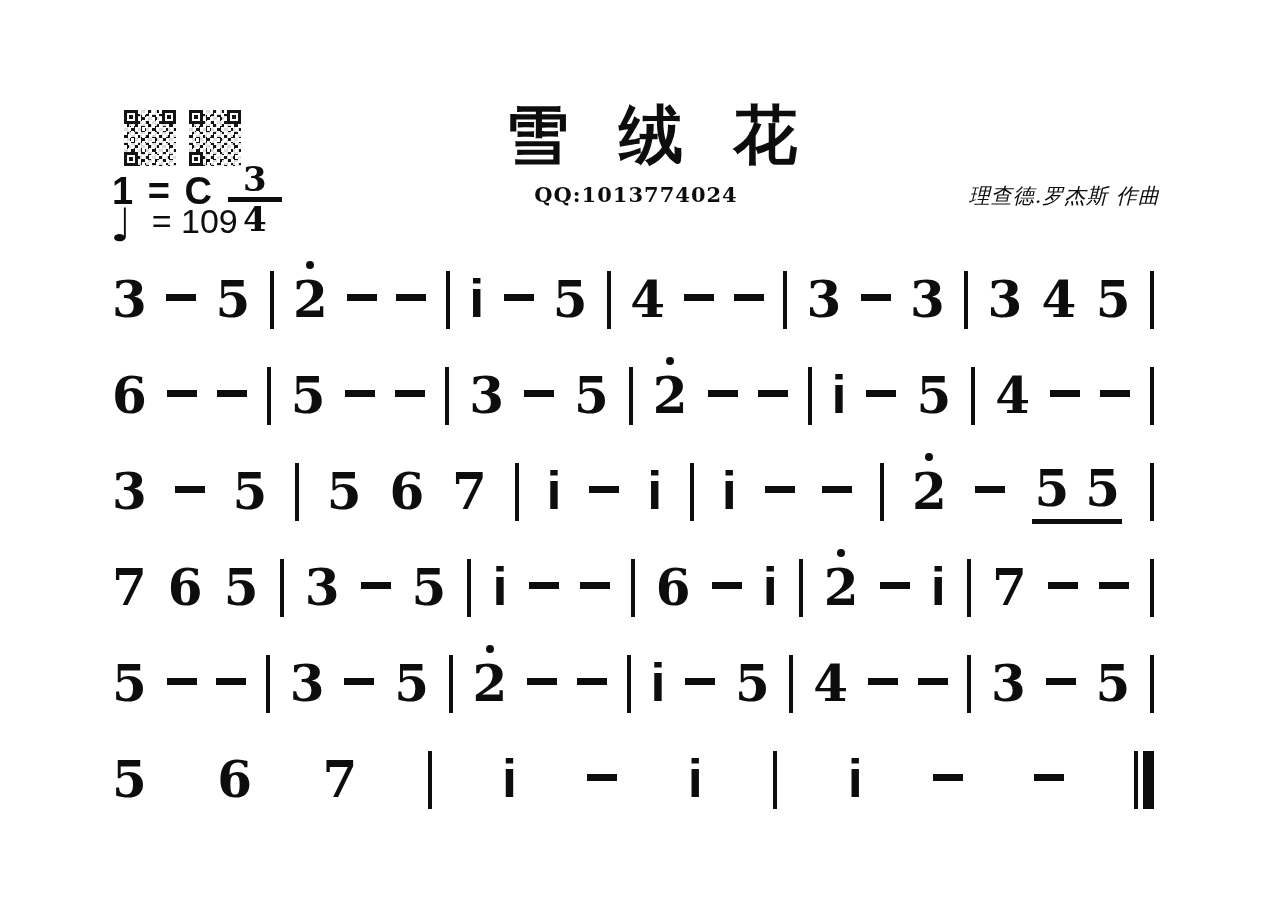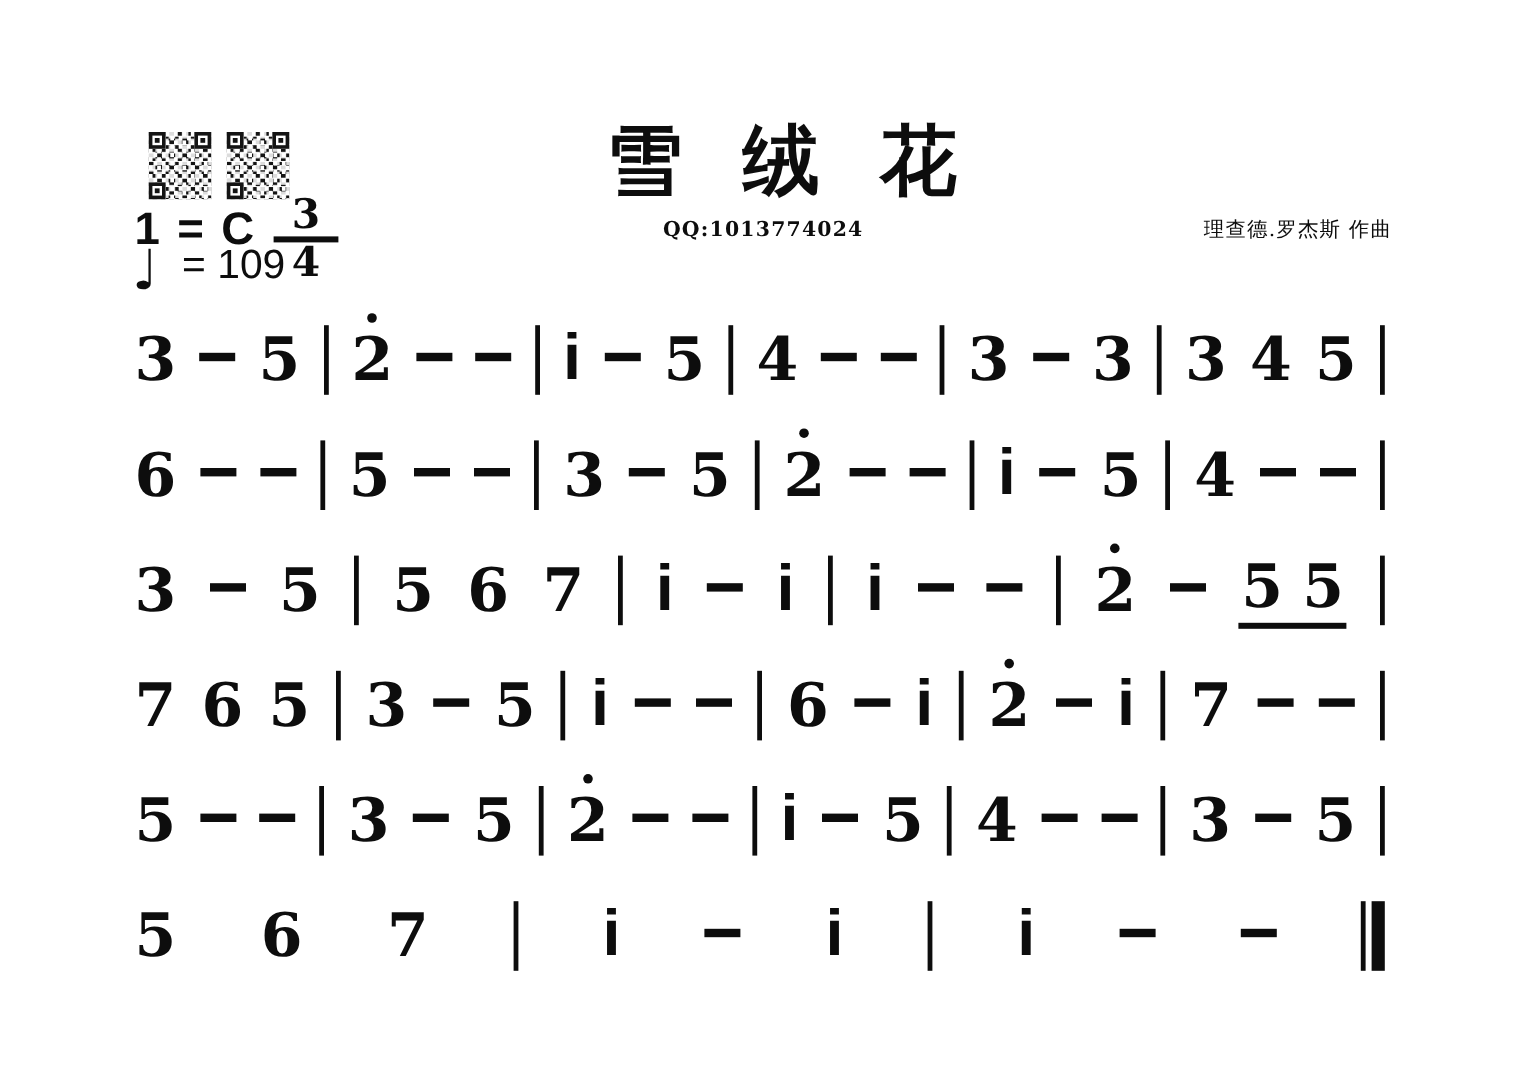--- a/index.html
+++ b/index.html
@@ -26,40 +26,40 @@
   .finder::after { content:""; position:absolute; inset:2px; background:#141414; }
   .finder.tl { top:0; left:0; } .finder.tr { top:0; right:0; } .finder.bl { bottom:0; left:0; }
 
   
   .title {
     position:absolute; left:0; top:100px; width:100%; text-align:center;
     font-size:64px; font-weight:bold; letter-spacing:14px; line-height:1.1;padding-left:44px;
   }
   .subtitle {
     position:absolute; left:0; top:182px; width:100%; text-align:center;
-    font-size:17px; font-weight:bold; letter-spacing:1px;
+    font-size:21px; font-weight:bold; letter-spacing:1px;
   }
 
   
   .keysig {
     position:absolute; left:112px; top:170px;
     display:flex; align-items:flex-start; gap:14px;
   }
   .key-text { font-size:38px; font-weight:bold; font-family:"Liberation Sans",sans-serif; font-weight:600; letter-spacing:2px; }
   .timesig { display:flex; flex-direction:column; align-items:center; margin-top:-6px; }
   .timesig .ts-num { font-size:34px; font-weight:bold; line-height:0.92; }
   .timesig .frac-bar { width:54px; height:5px; background:#0d0d0d; margin:2px 0; }
   .tempo { position:absolute; left:110px; top:198px; display:flex; align-items:center; }
   .tempo .note-glyph { font-family:"DejaVu Sans",sans-serif; font-size:46px; line-height:1; position:relative; top:4px; }
   .tempo .tempo-text { font-family:"Liberation Sans",sans-serif; font-size:34px; margin-left:20px; }
 
   
   .credits {
     position:absolute; right:112px; top:178px; width:240px;
-    font-size:17px; line-height:1.75; text-align:right; letter-spacing:1px;
+    font-size:21px; line-height:1.75; text-align:right; letter-spacing:1px;font-style:italic;
   }
 
   
   .score { position:absolute; left:112px; top:252px; width:1042px; }
   .score-line { display:flex; justify-content:space-between; align-items:center; height:96px; }
   .note { position:relative; font-size:50px; font-weight:bold; line-height:1; font-family:"DejaVu Serif",serif; }
   .note-i { font-family:"Liberation Sans",sans-serif; font-size:54px; position:relative; top:-2px; }
   .octdot { position:absolute; top:-14px; left:50%; transform:translateX(-50%);
             width:8px; height:8px; border-radius:50%; background:#0d0d0d; }
   .dash { width:30px; height:7px; background:#0d0d0d; position:relative; top:-3px; }

